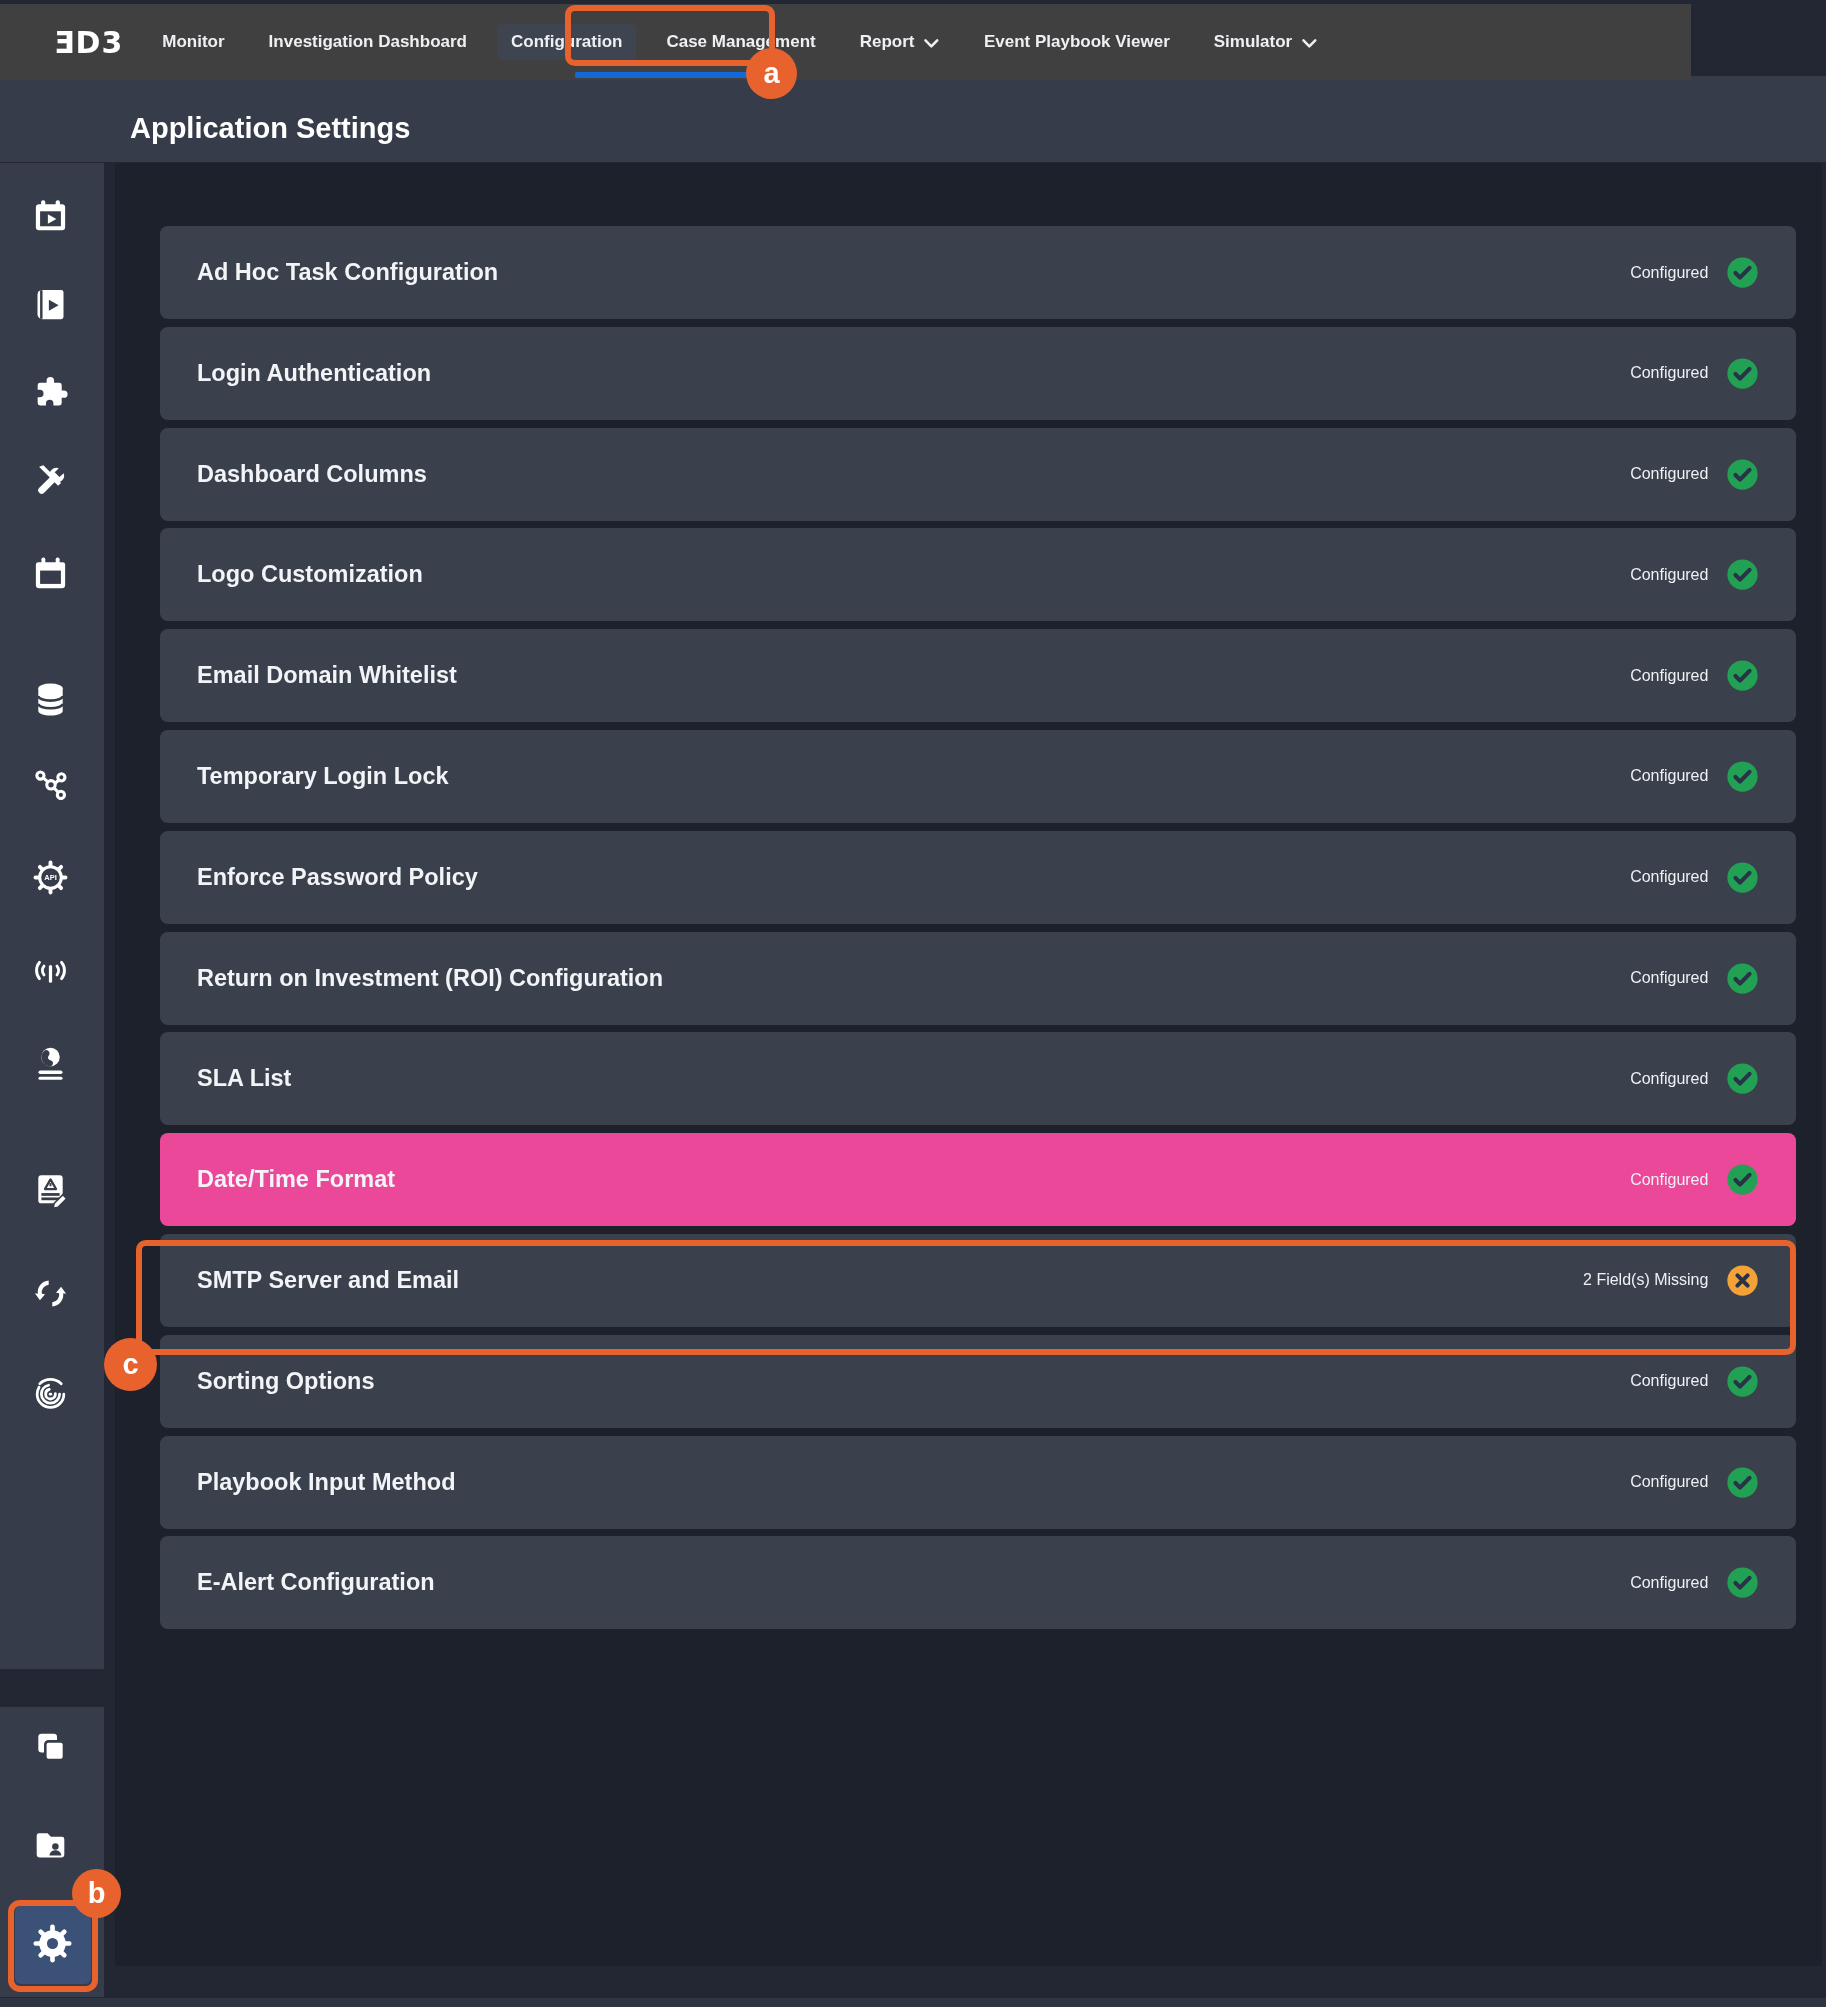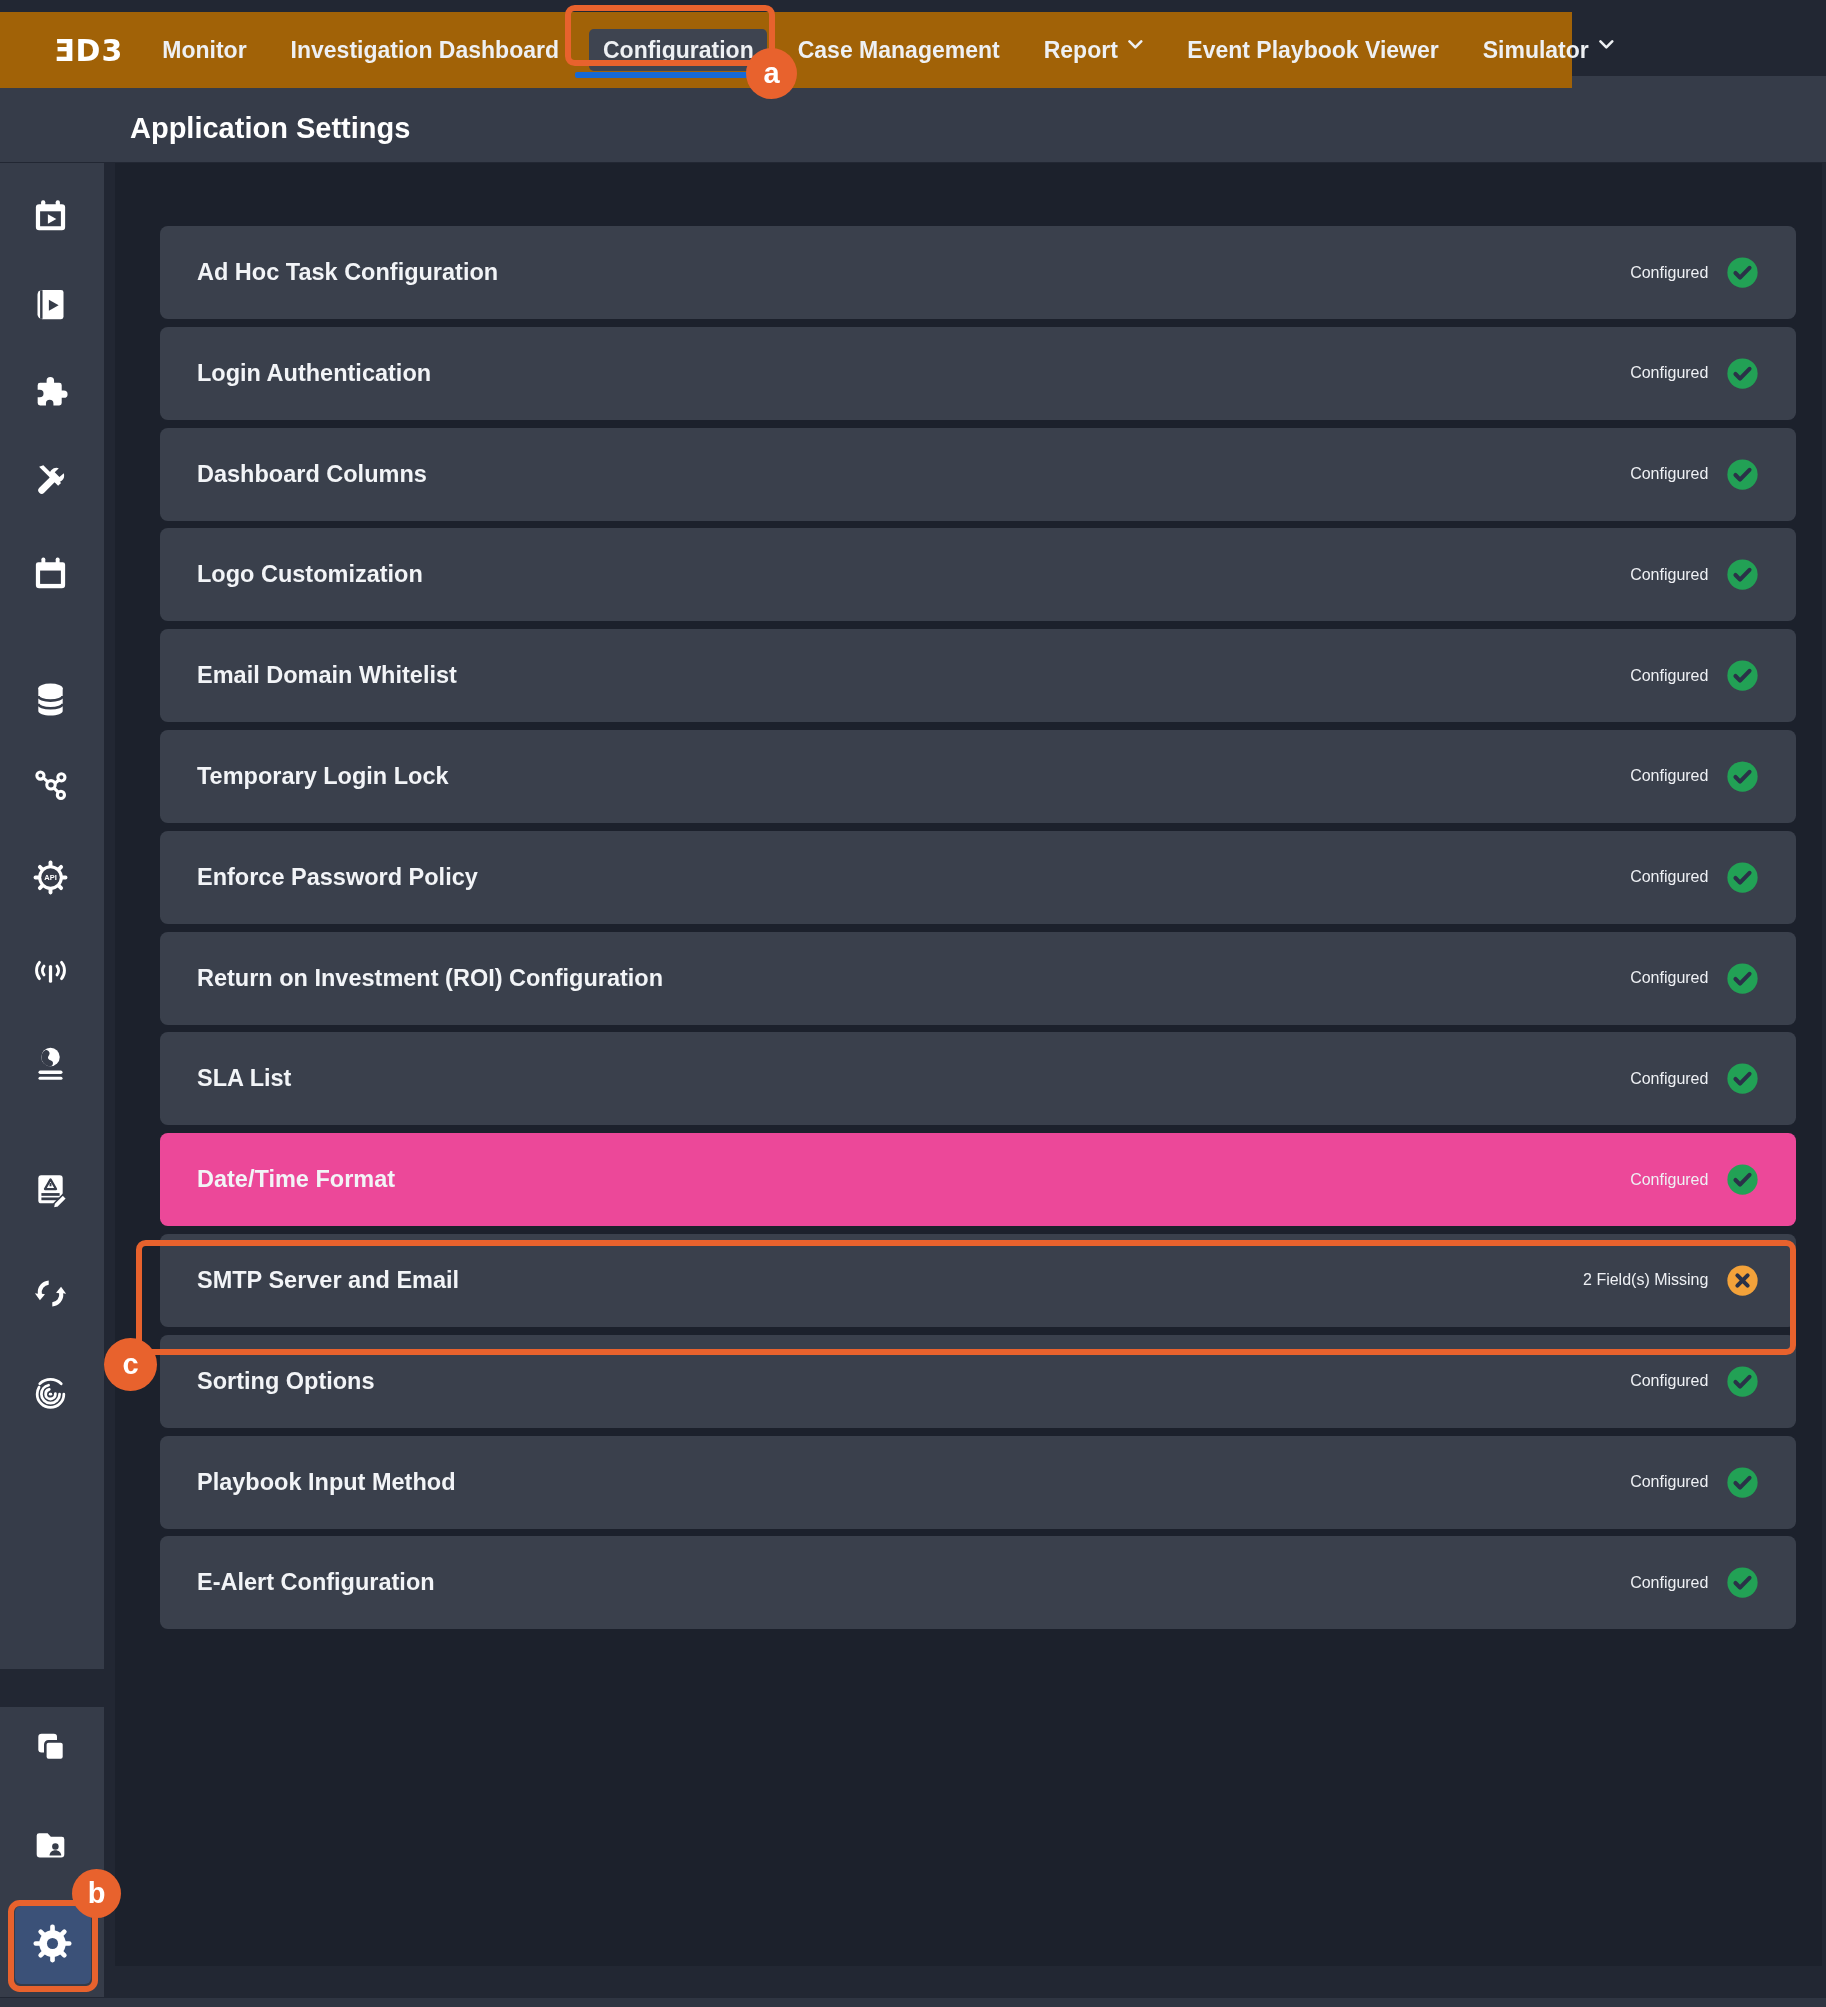--- a/index.html
+++ b/index.html
@@ -4,32 +4,32 @@
 <style>
   html,body{margin:0;padding:0;}
   body{
     width:1827px;height:2007px;position:relative;overflow:hidden;
     background:#222733;
     font-family:"Liberation Sans","DejaVu Sans",sans-serif;
     -webkit-font-smoothing:antialiased;
   }
   
   .topnav{
-    position:absolute;left:0;top:12px;width:1572px;height:76px;
-    background:#a16207;display:flex;align-items:center;z-index:5;
+    position:absolute;left:0;top:4px;width:1691px;height:76px;
+    background:#404040;display:flex;align-items:center;z-index:5;
   }
   .logo{
     margin-left:54px;margin-right:39px;
     font-family:"DejaVu Sans",sans-serif;
     font-size:30px;font-weight:800;color:#ffffff;letter-spacing:1px;
   }
   .nav-items{display:flex;align-items:center;gap:44px;}
   .nav-item{
-    display:flex;gap:8.8px;
-    color:#eef0f3;font-size:23px;font-weight:600;white-space:nowrap;
+    display:flex;align-items:center;gap:8.8px;
+    color:#eef0f3;font-size:17px;font-weight:600;white-space:nowrap;
     cursor:pointer;position:relative;z-index:6;
   }
   .nav-item.active{background:#3e4450;border-radius:4.9px;padding:7.8px 13.7px;margin:-7.8px -13.7px;}
   .nav-chevron{display:inline-flex;margin-top:2.9px;}
   .config-underline{
     position:absolute;left:575px;top:72px;width:196px;height:5.9px;
     background:#1569d6;border-radius:2px;z-index:7;
   }
   
   .band{position:absolute;left:0;top:76px;width:1827px;height:86px;background:#363c49;}

